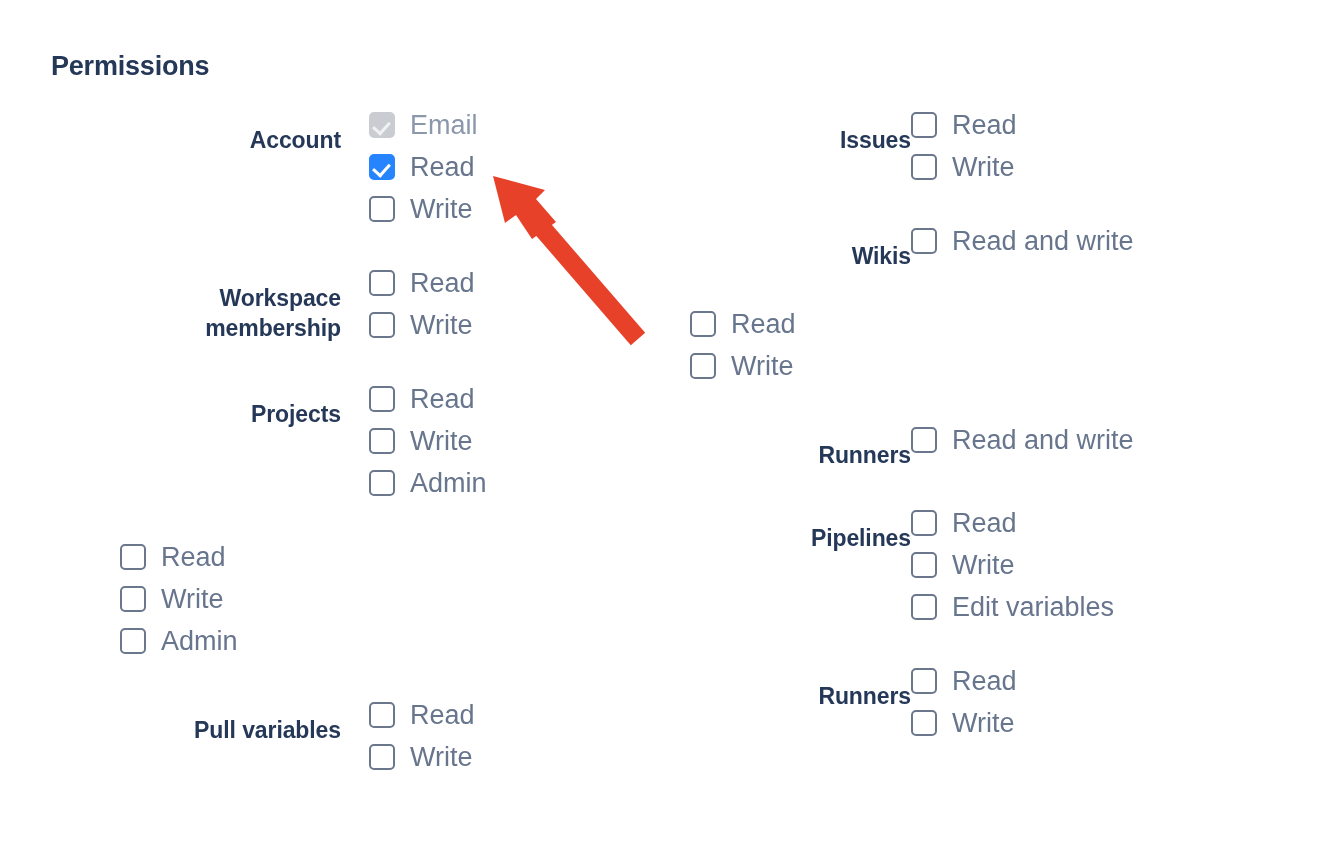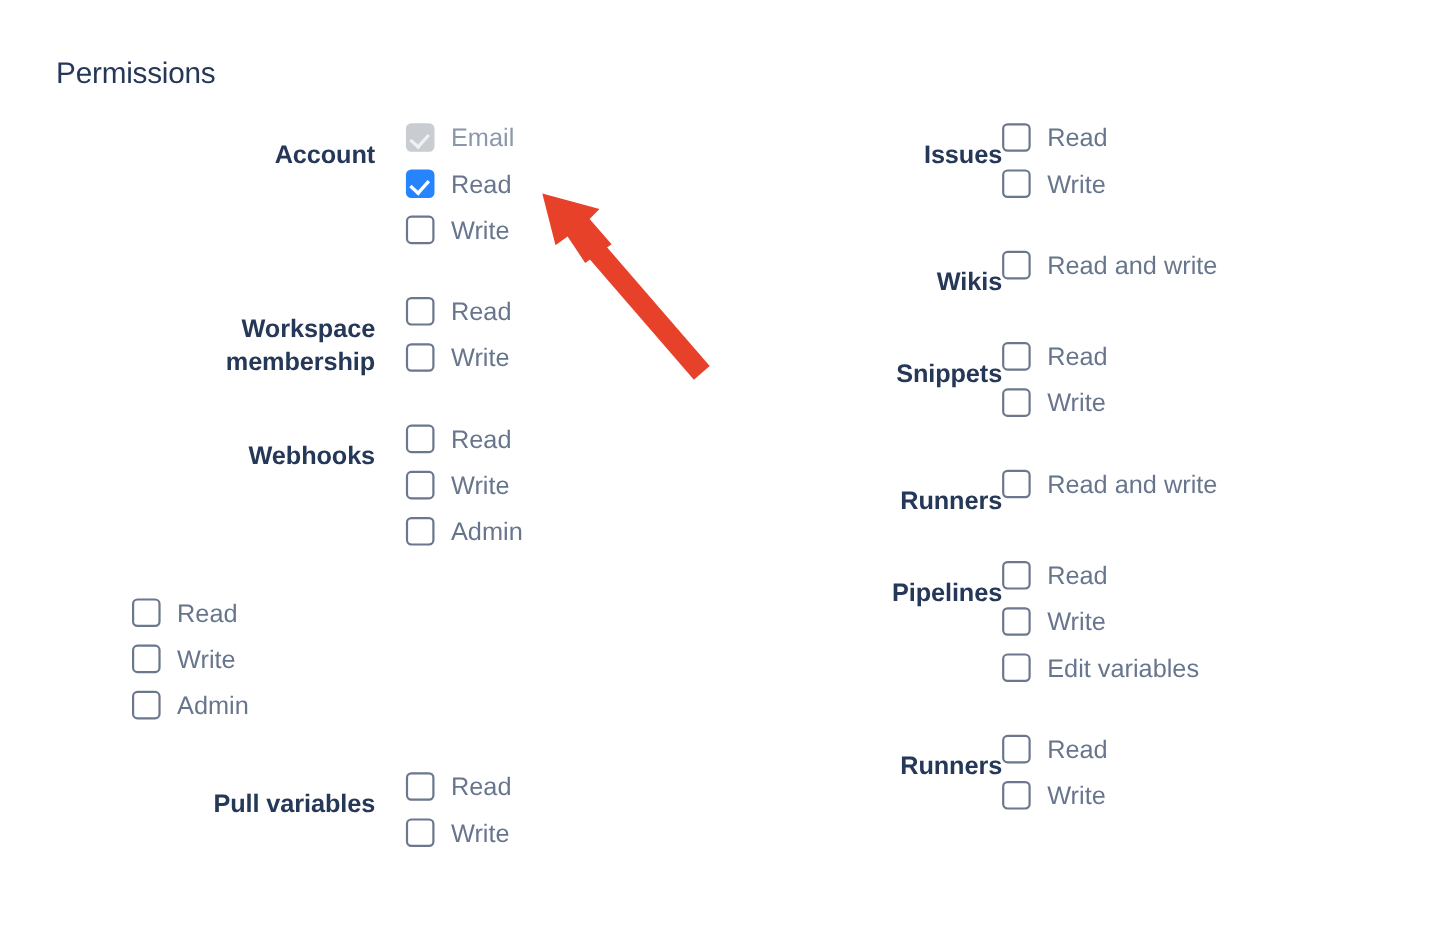--- a/index.html
+++ b/index.html
@@ -20,21 +20,21 @@
     position: relative;
     width: 1322px;
     height: 844px;
   }
 
   .page-title {
     position: absolute;
     left: 51px;
     top: 48px;
     font-size: 27px;
-    font-weight: normal;
+    font-weight: bold;
     color: #253858;
     letter-spacing: -0.2px;
     line-height: 36px;
     margin: 0;
   }
 
   .columns {
     position: absolute;
     left: 0;
     top: 104px;
@@ -111,21 +111,21 @@
     border: solid #ffffff;
     border-width: 0 3.2px 3.2px 0;
     transform: rotate(42deg);
   }
   .cbox.disabled-checked .tick {
     border-color: #f0f1f3;
   }
 
   .option-label {
     margin-left: 15px;
-    font-size: 23px;
+    font-size: 27px;
     color: #67758d;
     line-height: 30px;
     white-space: nowrap;
   }
   .option-label.muted {
     color: #8b97aa;
   }
 
   
   .arrow-overlay {
@@ -174,21 +174,21 @@
               <span class="cbox"></span>
               <span class="option-label">Read</span>
             </label>
             <label class="option-row">
               <span class="cbox"></span>
               <span class="option-label">Write</span>
             </label>
           </div>
         </div>
         <div class="perm-group">
-          <div class="group-label">Webhooks</div>
+          <div class="group-label">Projects</div>
           <div class="options">
             <label class="option-row">
               <span class="cbox"></span>
               <span class="option-label">Read</span>
             </label>
             <label class="option-row">
               <span class="cbox"></span>
               <span class="option-label">Write</span>
             </label>
             <label class="option-row">
@@ -244,21 +244,20 @@
         <div class="perm-group">
           <div class="group-label">Wikis</div>
           <div class="options">
             <label class="option-row">
               <span class="cbox"></span>
               <span class="option-label">Read and write</span>
             </label>
           </div>
         </div>
         <div class="perm-group">
-          <div class="group-label">Snippets</div>
           <div class="options">
             <label class="option-row">
               <span class="cbox"></span>
               <span class="option-label">Read</span>
             </label>
             <label class="option-row">
               <span class="cbox"></span>
               <span class="option-label">Write</span>
             </label>
           </div>

